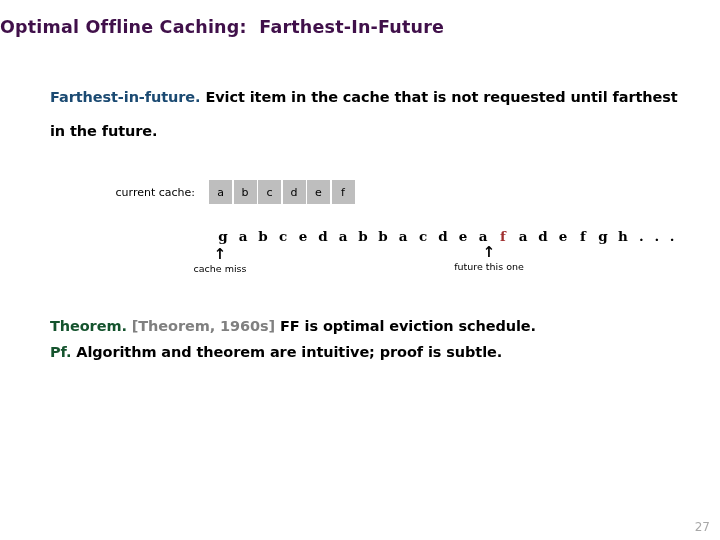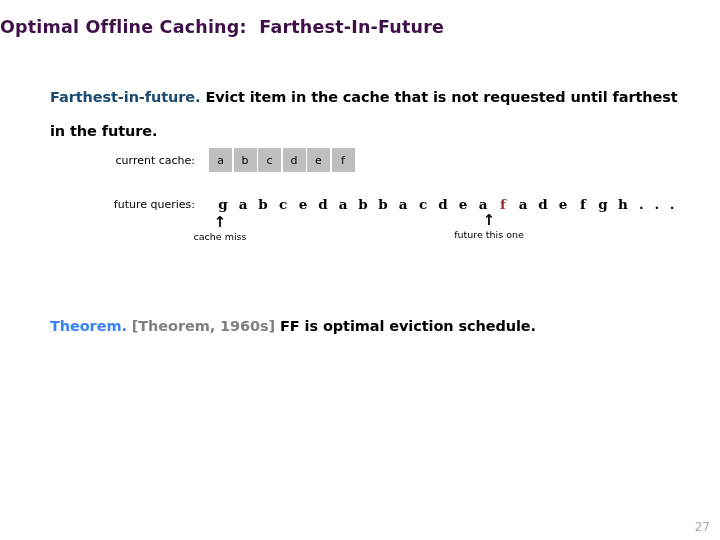--- a/index.html
+++ b/index.html
@@ -50,21 +50,21 @@
     line-height: 34px;
     letter-spacing: -0.1px;
   }
   .lead .term {
     color: #1b4a72;
   }
 
   
   .diagram {
     position: absolute;
-    top: 134px;
+    top: 166px;
     left: 0;
     width: 632px;
     height: 130px;
     text-decoration: underline;
   }
 
   .row-label {
     position: absolute;
     font-family: "DejaVu Sans", sans-serif;
     font-size: 11px;
@@ -166,21 +166,21 @@
     left: 50px;
     width: 640px;
     font-family: "DejaVu Sans", sans-serif;
     font-size: 14.5px;
     font-weight: bold;
     color: #000000;
     line-height: 26px;
     letter-spacing: -0.1px;
   }
   .theorem-block .kw {
-    color: #3b82f6;
+    color: #14532d;
     text-align: center;
   }
   .theorem-block .cite {
     color: #808080;
   }
 
   
   .page-number {
     position: absolute;
     right: 10px;
@@ -207,37 +207,39 @@
 
     <div class="cache-boxes" id="cache-boxes">
         <div class="cache-cell">a</div>
         <div class="cache-cell">b</div>
         <div class="cache-cell">c</div>
         <div class="cache-cell">d</div>
         <div class="cache-cell">e</div>
         <div class="cache-cell">f</div>
       </div>
 
-    <div class="row-label queries-label">future queries:</div>
 
     <div class="queries" id="queries-row"><span class="q">g</span><span class="q">a</span><span class="q">b</span><span class="q">c</span><span class="q">e</span><span class="q">d</span><span class="q">a</span><span class="q">b</span><span class="q">b</span><span class="q">a</span><span class="q">c</span><span class="q">d</span><span class="q">e</span><span class="q">a</span><span class="q hot">f</span><span class="q">a</span><span class="q">d</span><span class="q">e</span><span class="q">f</span><span class="q">g</span><span class="q">h</span><span class="q dots">. . .</span></div>
 
     <div class="annot left-annot">
       <span class="arrow">↑</span>
       <span class="cap">cache miss</span>
     </div>
 
     <div class="annot right-annot">
       <span class="arrow">↑</span>
       <span class="cap">future this one</span>
     </div>
 
   </div>
 
   <div class="theorem-block">
     <div>
       <span class="kw">Theorem.</span><span class="cite">  [Theorem, 1960s]</span><span>  FF is optimal eviction schedule.</span>
     </div>
+    <div>
+      <span class="kw">Pf.</span><span>  Algorithm and theorem are intuitive; proof is subtle.</span>
+    </div>
   </div>
 
   <div class="page-number">27</div>
 
 </div>
 
 </body></html>

